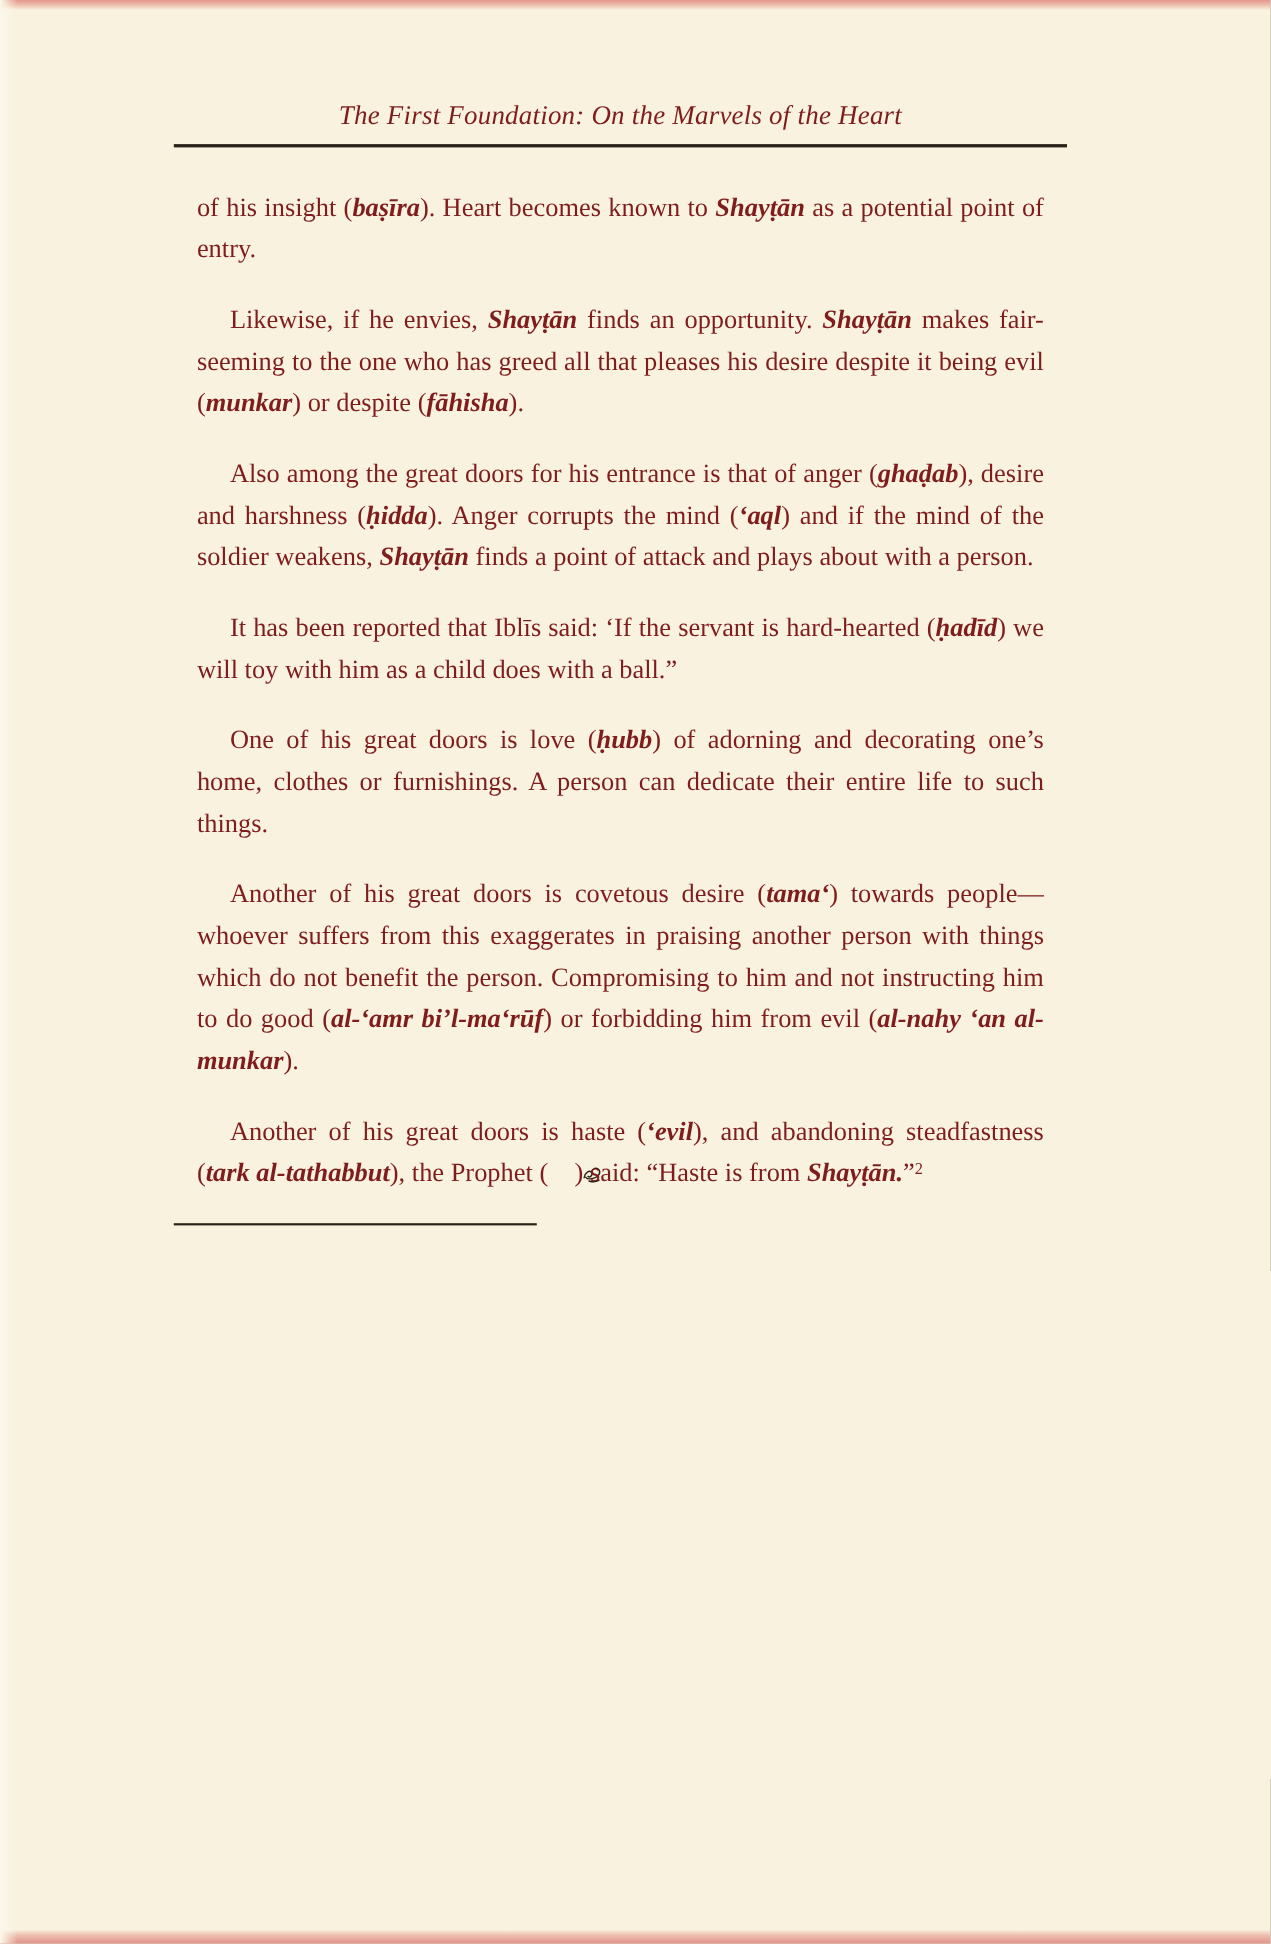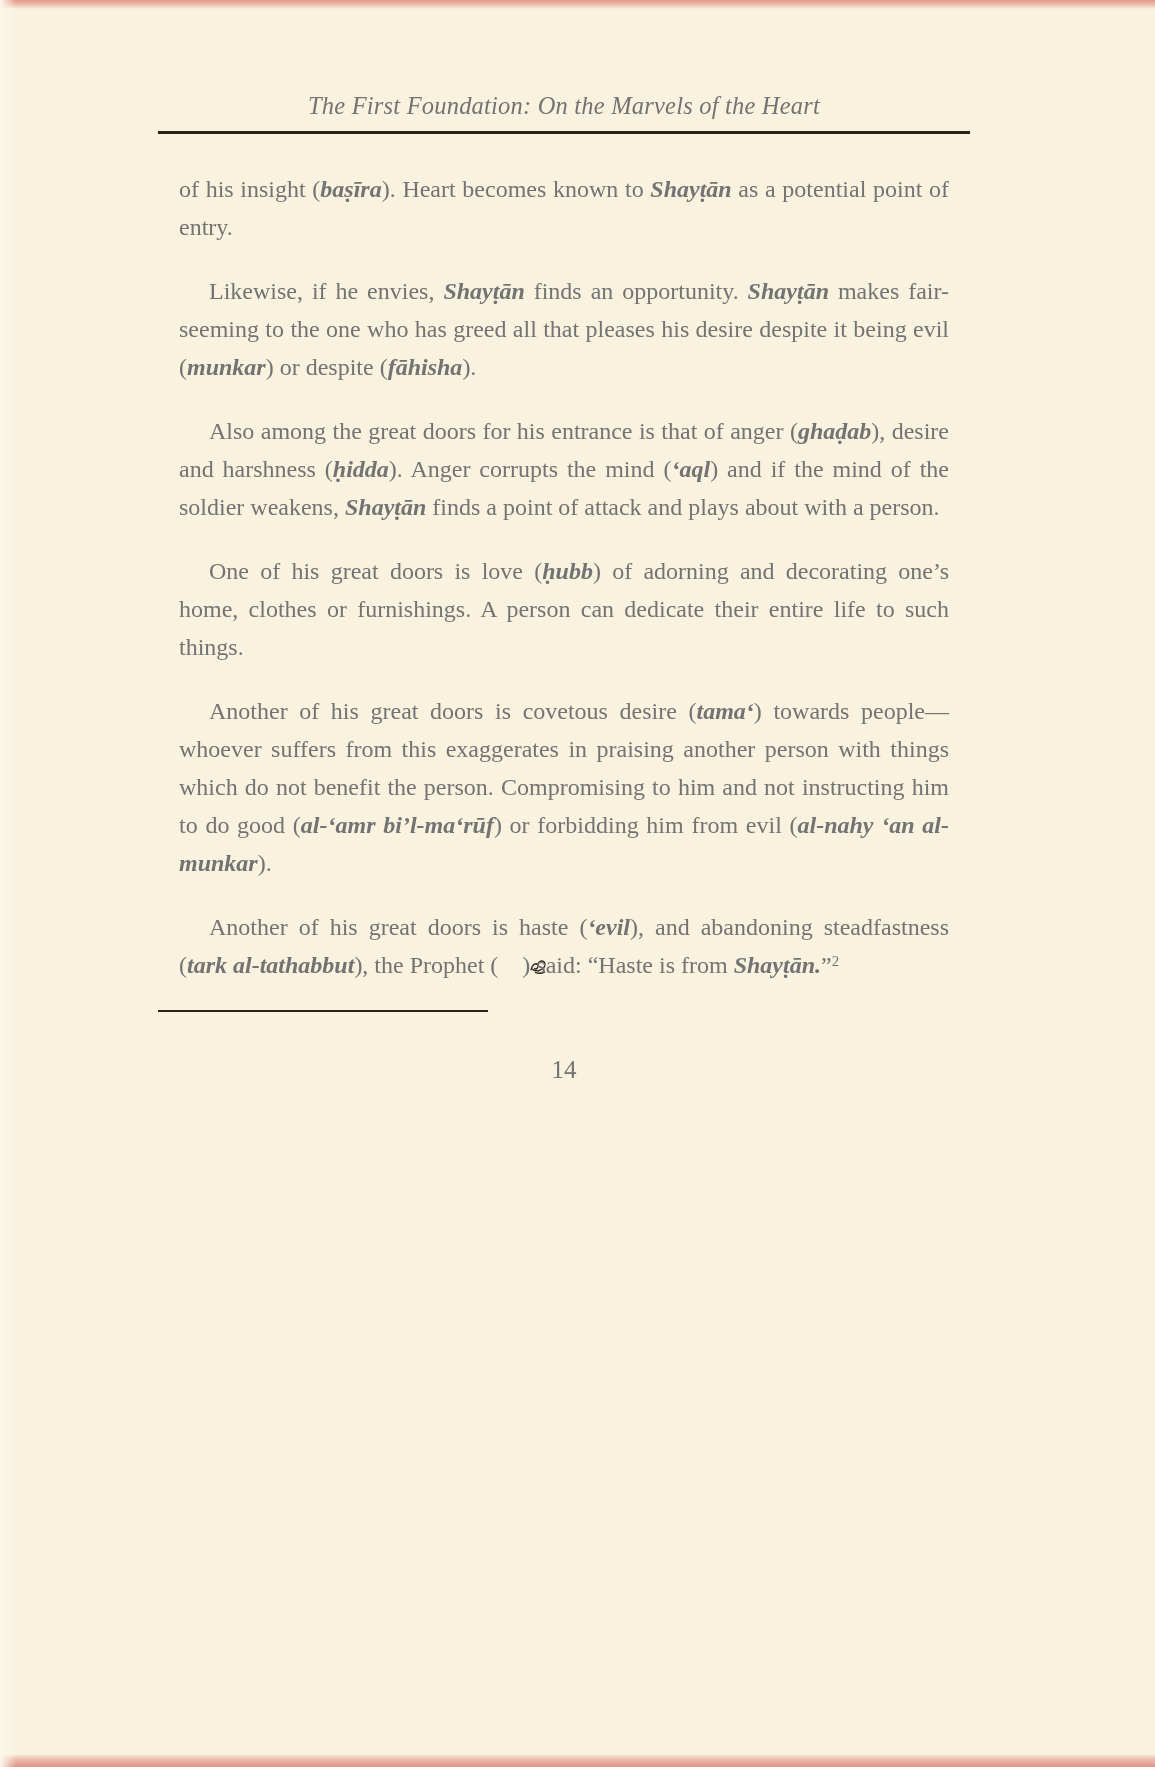--- a/index.html
+++ b/index.html
@@ -7,21 +7,21 @@
   html, body { margin: 0; padding: 0; }
   body { background: #6b655a; }
 
   .page {
     position: relative;
     width: 1155px;
     height: 1767px;
     background: #f8f2df;
     overflow: hidden;
     font-family: "Liberation Serif", "DejaVu Serif", serif;
-    color: #737373;
+    color: #7f1d1d;
   }
 
   
   .edge-top {
     position: absolute; top: 0; left: 0; width: 100%; height: 9px;
     background: linear-gradient(180deg, #e4968e 0%, #eec2ae 55%, rgba(248,242,223,0) 100%);
   }
   .edge-bottom {
     position: absolute; bottom: 0; left: 0; width: 100%; height: 13px;
     background: linear-gradient(0deg, #df928b 0%, #edbfae 60%, rgba(248,242,223,0) 100%);
@@ -98,26 +98,26 @@
 
     <header>
       <div class="head-title">The First Foundation: On the Marvels of the Heart</div>
       <div class="head-rule"></div>
     </header>
 
     <main>
         <p class="para"><span>of his insight (</span><span class="it">baṣīra</span><span>). Heart becomes known to </span><span class="it">Shayṭān</span><span> as a potential point of entry.</span></p>
         <p class="para indent"><span>Likewise, if he envies, </span><span class="it">Shayṭān</span><span> finds an opportunity. </span><span class="it">Shayṭān</span><span> makes fair-seeming to the one who has greed all that pleases his desire despite it being evil (</span><span class="it">munkar</span><span>) or despite (</span><span class="it">fāhisha</span><span>).</span></p>
         <p class="para indent"><span>Also among the great doors for his entrance is that of anger (</span><span class="it">ghaḍab</span><span>), desire and harshness (</span><span class="it">ḥidda</span><span>). Anger corrupts the mind (</span><span class="it">‘aql</span><span>) and if the mind of the soldier weakens, </span><span class="it">Shayṭān</span><span> finds a point of attack and plays about with a person.</span></p>
+        <p class="para indent"><span>It has been reported that Iblīs said: ‘If the servant is hard-hearted (</span><span class="it">ḥadīd</span><span>) we will toy with him as a child does with a ball.”</span></p>
         <p class="para indent"><span>One of his great doors is love (</span><span class="it">ḥubb</span><span>) of adorning and decorating one’s home, clothes or furnishings. A person can dedicate their entire life to such things.</span></p>
         <p class="para indent"><span>Another of his great doors is covetous desire (</span><span class="it">tama‘</span><span>) towards people—whoever suffers from this exaggerates in praising another person with things which do not benefit the person. Compromising to him and not instructing him to do good (</span><span class="it">al-‘amr bi’l-ma‘rūf</span><span>) or forbidding him from evil (</span><span class="it">al-nahy ‘an al-munkar</span><span>).</span></p>
         <p class="para indent"><span>Another of his great doors is haste (</span><span class="it">‘evil</span><span>), and abandoning steadfastness (</span><span class="it">tark al-tathabbut</span><span>), the Prophet (</span><span class="sym"><svg width="21" height="21" viewBox="0 0 24 24" aria-hidden="true">
               <path d="M3.5 15.5 C5 9.5 9 7.5 11 10 C13 12.5 9.5 16 7.5 14.2 M11 10 C12 5.5 16.5 4.5 18.8 7.2 C21 10 18.5 14.5 14.5 15.8 C10.5 17.1 6.5 17 5.2 15.2 M8.5 19 C12 20.2 16.5 19.8 19 18.2" fill="none" stroke="#2a2318" stroke-width="1.5" stroke-linecap="round"></path>
             </svg></span><span>) said: “Haste is from </span><span class="it">Shayṭān.</span><span>”</span><sup>2</sup></p>
       </main>
 
     <div class="footnote-rule"></div>
 
 
-    <div class="page-number">14</div>
 
   </div>
 </div>
 
 </body></html>

